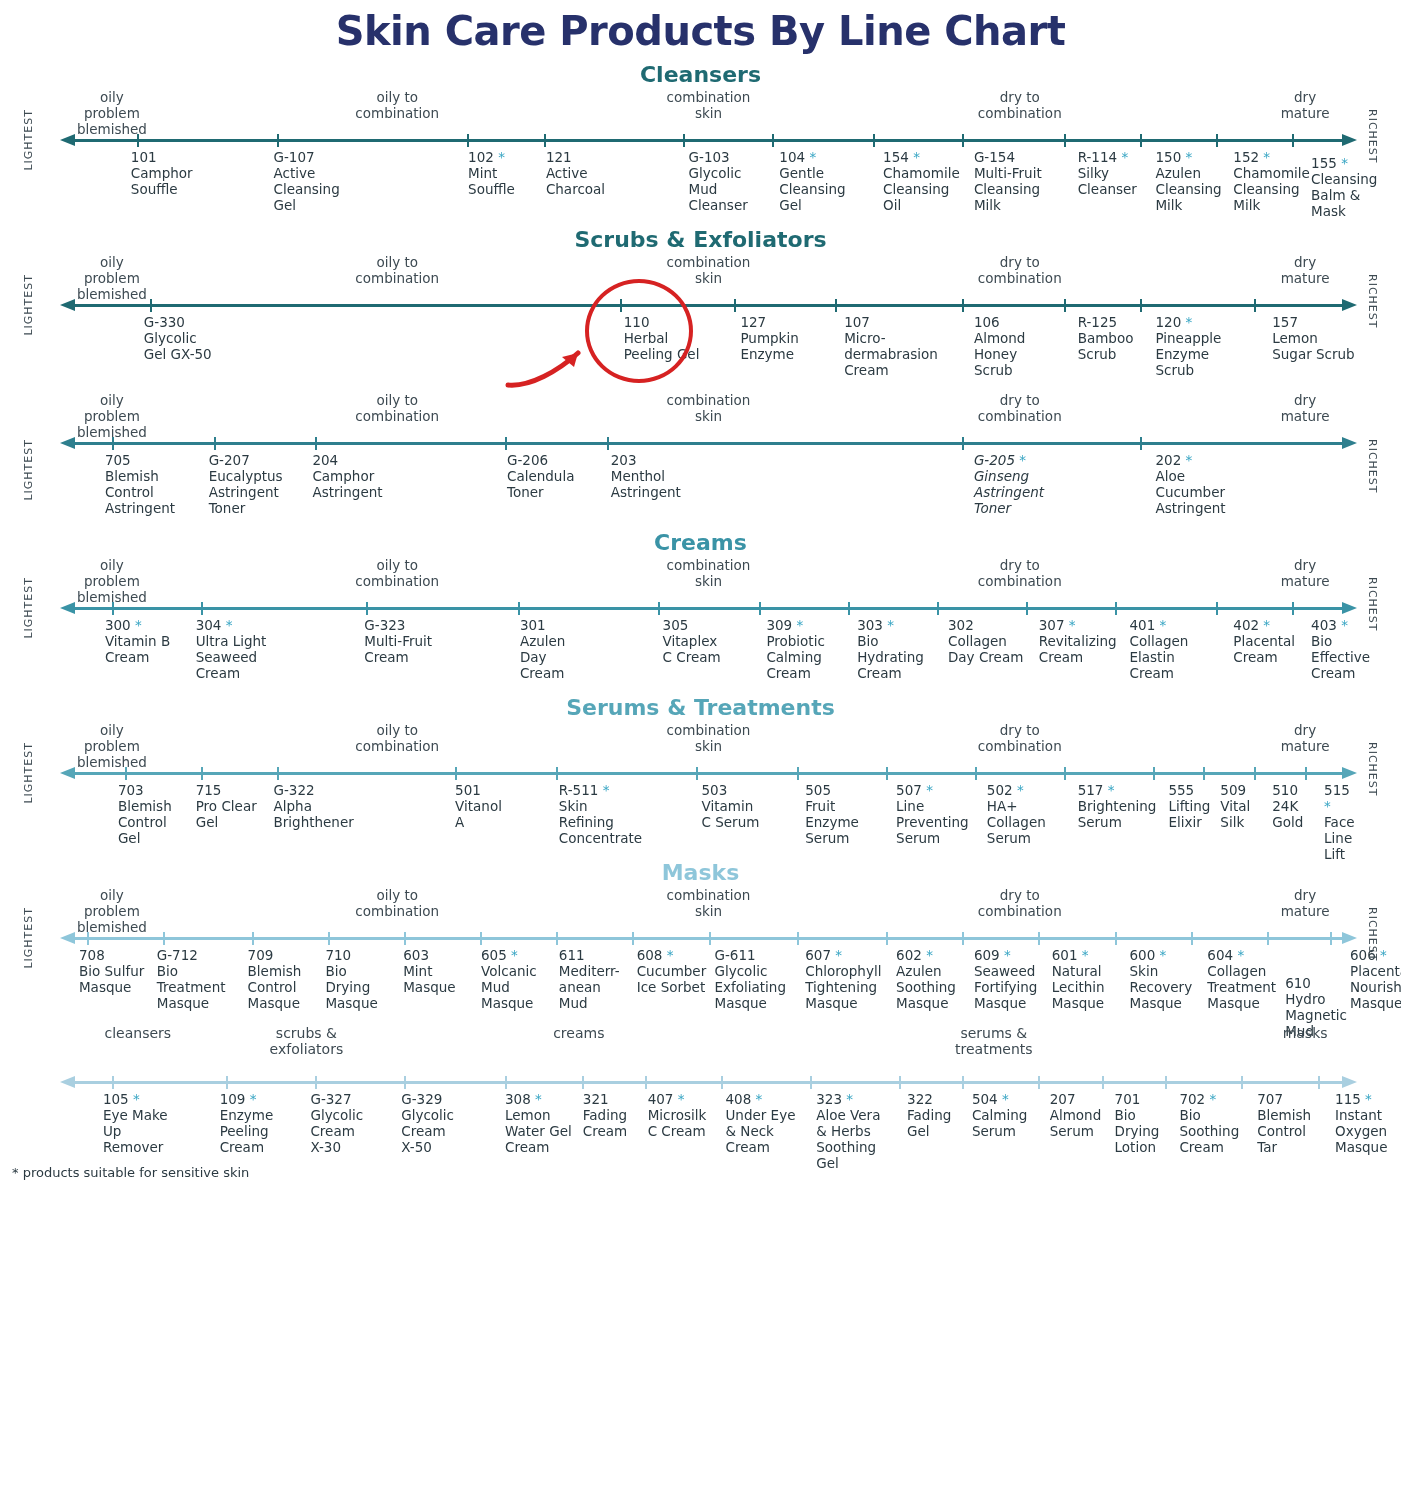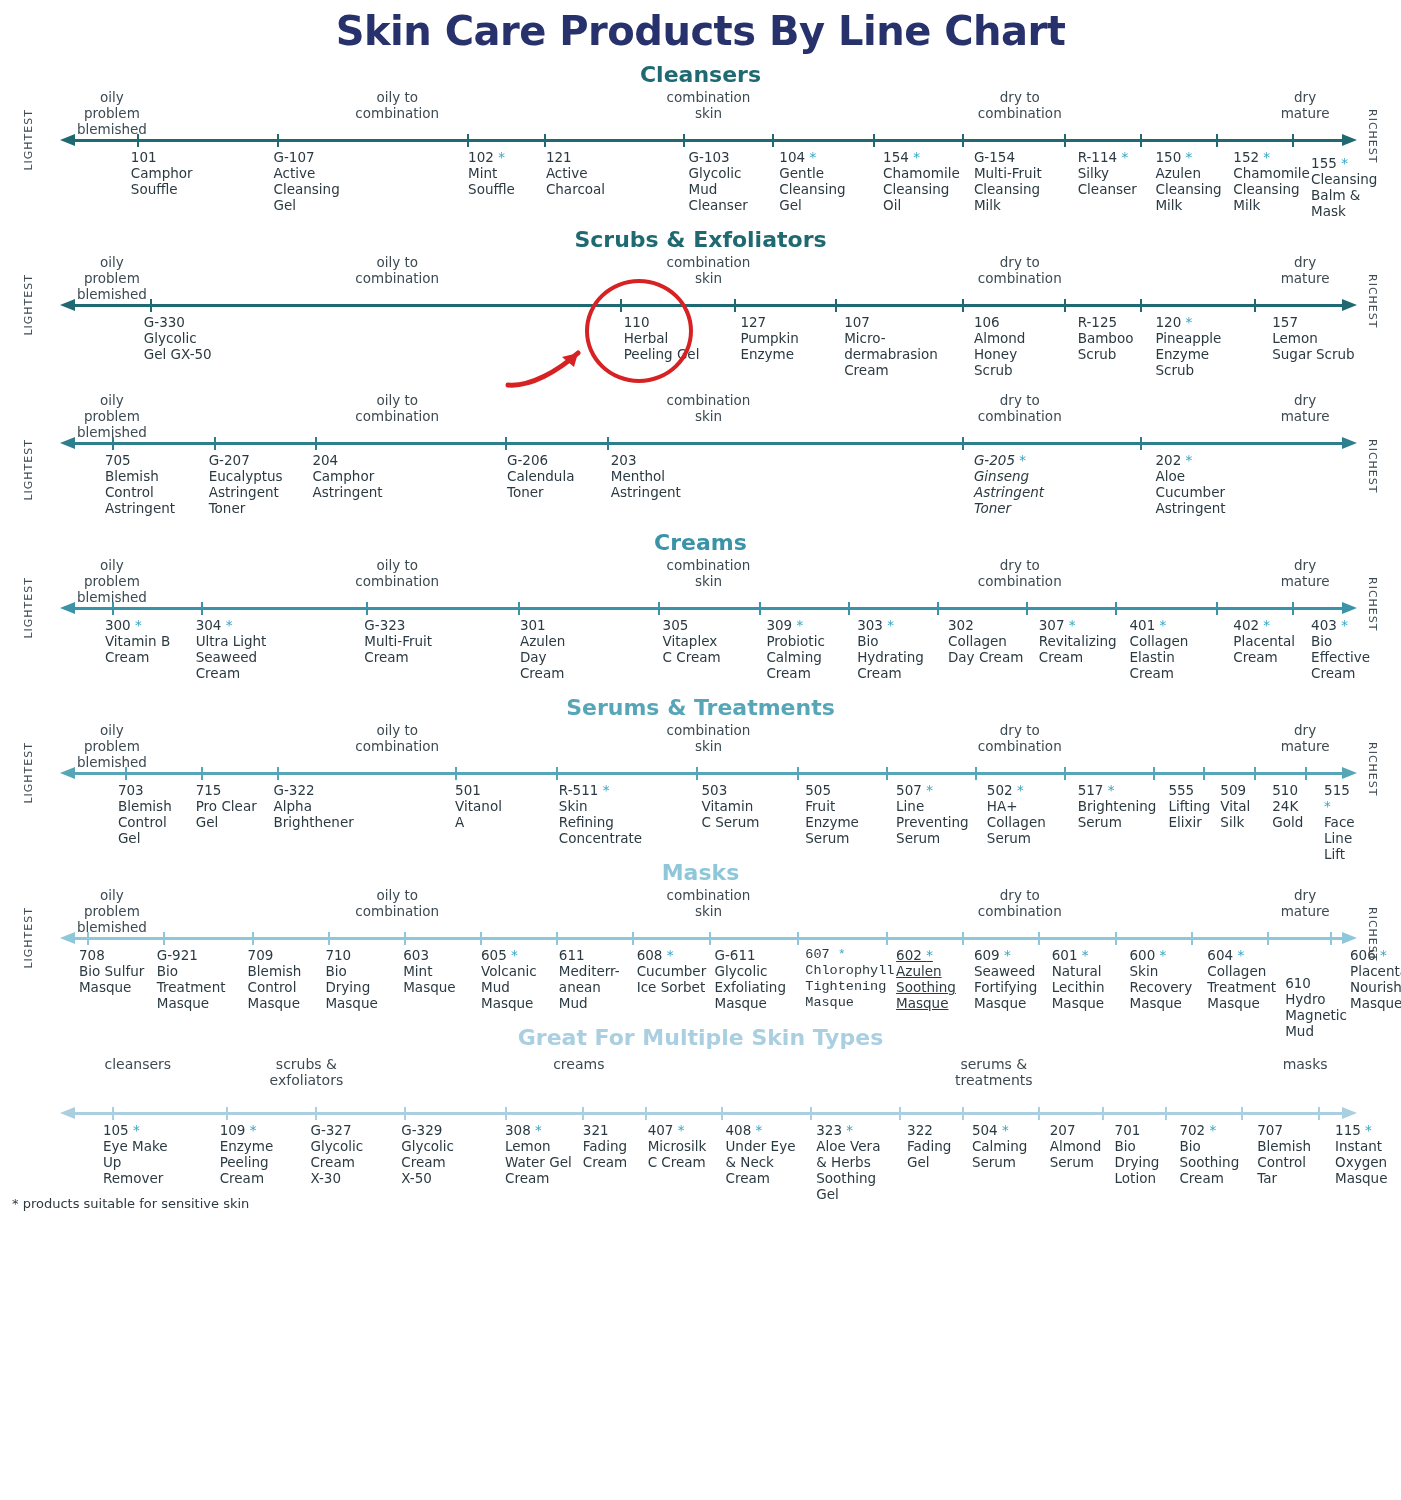--- a/index.html
+++ b/index.html
@@ -422,21 +422,21 @@
         <div class="tick" style="background: rgb(142, 198, 218); left: calc(70% - 5.6px);"></div>
         <div class="tick" style="background: rgb(142, 198, 218); left: calc(76% - 7.28px);"></div>
         <div class="tick" style="background: rgb(142, 198, 218); left: calc(82% - 8.96px);"></div>
         <div class="tick" style="background: rgb(142, 198, 218); left: calc(88% - 10.64px);"></div>
         <div class="tick" style="background: rgb(142, 198, 218); left: calc(94% - 12.32px);"></div>
         <div class="tick" style="background: rgb(142, 198, 218); left: calc(99% - 13.72px);"></div>
       </div>
       <div class="items" style="height: 70px;">
         <div class="item" style="left: calc(1% + 6px);"><span class="code">708</span><div>Bio Sulfur
 Masque</div></div>
-        <div class="item" style="left: calc(7% + 6px);"><span class="code">G-921</span><div>Bio
+        <div class="item" style="left: calc(7% + 6px);"><span class="code">G-712</span><div>Bio
 Treatment
 Masque</div></div>
         <div class="item" style="left: calc(14% + 6px);"><span class="code">709</span><div>Blemish
 Control
 Masque</div></div>
         <div class="item" style="left: calc(20% + 6px);"><span class="code">710</span><div>Bio
 Drying
 Masque</div></div>
         <div class="item" style="left: calc(26% + 6px);"><span class="code">603</span><div>Mint
 Masque</div></div>
@@ -444,24 +444,24 @@
 Mud
 Masque</div></div>
         <div class="item" style="left: calc(38% + 6px);"><span class="code">611</span><div>Mediterr-
 anean
 Mud</div></div>
         <div class="item" style="left: calc(44% + 6px);"><span class="code">608 </span><span class="star">*</span><div>Cucumber
 Ice Sorbet</div></div>
         <div class="item" style="left: calc(50% + 6px);"><span class="code">G-611</span><div>Glycolic
 Exfoliating
 Masque</div></div>
-        <div class="item" style="left: calc(57% + 6px); font-family: Liberation Mono, monospace;"><span class="code">607 </span><span class="star">*</span><div>Chlorophyll
+        <div class="item" style="left: calc(57% + 6px);"><span class="code">607 </span><span class="star">*</span><div>Chlorophyll
 Tightening
 Masque</div></div>
-        <div class="item" style="left: calc(64% + 6px); text-decoration: underline;"><span class="code">602 </span><span class="star">*</span><div>Azulen
+        <div class="item" style="left: calc(64% + 6px);"><span class="code">602 </span><span class="star">*</span><div>Azulen
 Soothing
 Masque</div></div>
         <div class="item" style="left: calc(70% + 6px);"><span class="code">609 </span><span class="star">*</span><div>Seaweed
 Fortifying
 Masque</div></div>
         <div class="item" style="left: calc(76% + 6px);"><span class="code">601 </span><span class="star">*</span><div>Natural
 Lecithin
 Masque</div></div>
         <div class="item" style="left: calc(82% + 6px);"><span class="code">600 </span><span class="star">*</span><div>Skin
 Recovery
@@ -473,21 +473,20 @@
 Magnetic
 Mud</div></div>
         <div class="item" style="left: calc(99% + 6px);"><span class="code">606 </span><span class="star">*</span><div>Placental
 Nourishing
 Masque</div></div>
       </div>
       <div class="side left" style="top: 47px;">LIGHTEST</div>
       <div class="side right" style="top: 47px;">RICHEST</div>
     </div>
     <div class="section">
-      <div class="multi-head" style="color: rgb(169, 207, 224);">Great For Multiple Skin Types</div>
       <div class="grp-row">
         <span style="left: 6%; top: 0px;">cleansers</span>
         <span style="left: 19%; top: 0px;">scrubs &amp;
 exfoliators</span>
         <span style="left: 40%; top: 0px;">creams</span>
         <span style="left: 72%; top: 0px;">serums &amp;
 treatments</span>
         <span style="left: 96%; top: 0px;">masks</span>
       </div>
       <div class="axis" style="color: rgb(169, 207, 224); margin-top: 28px;">

